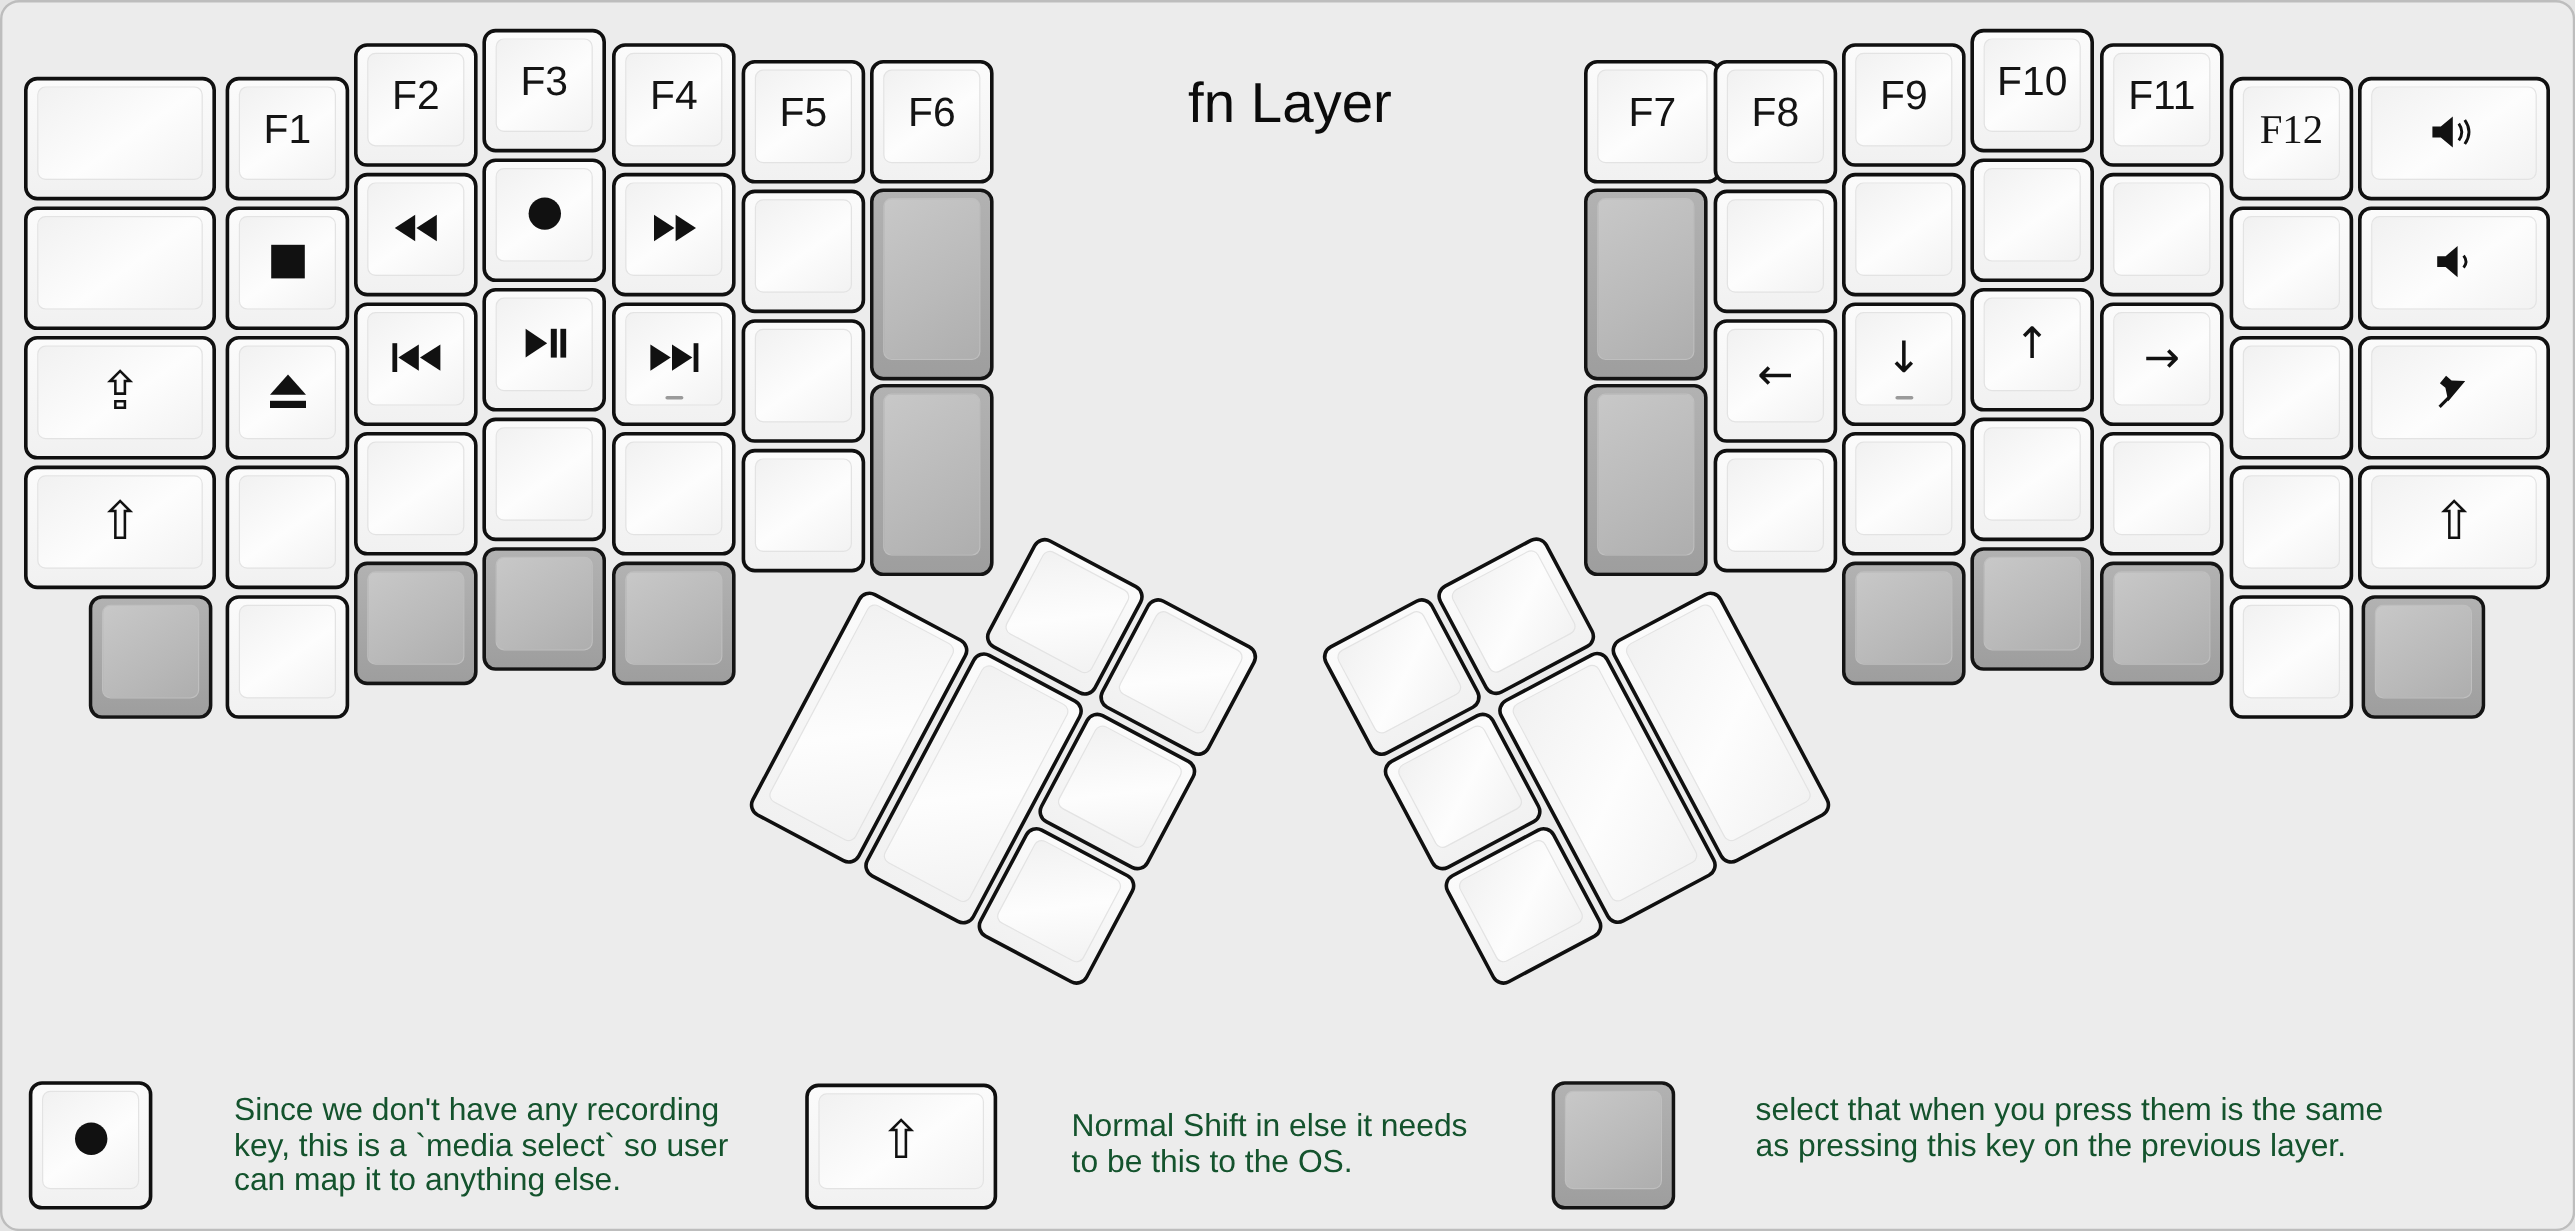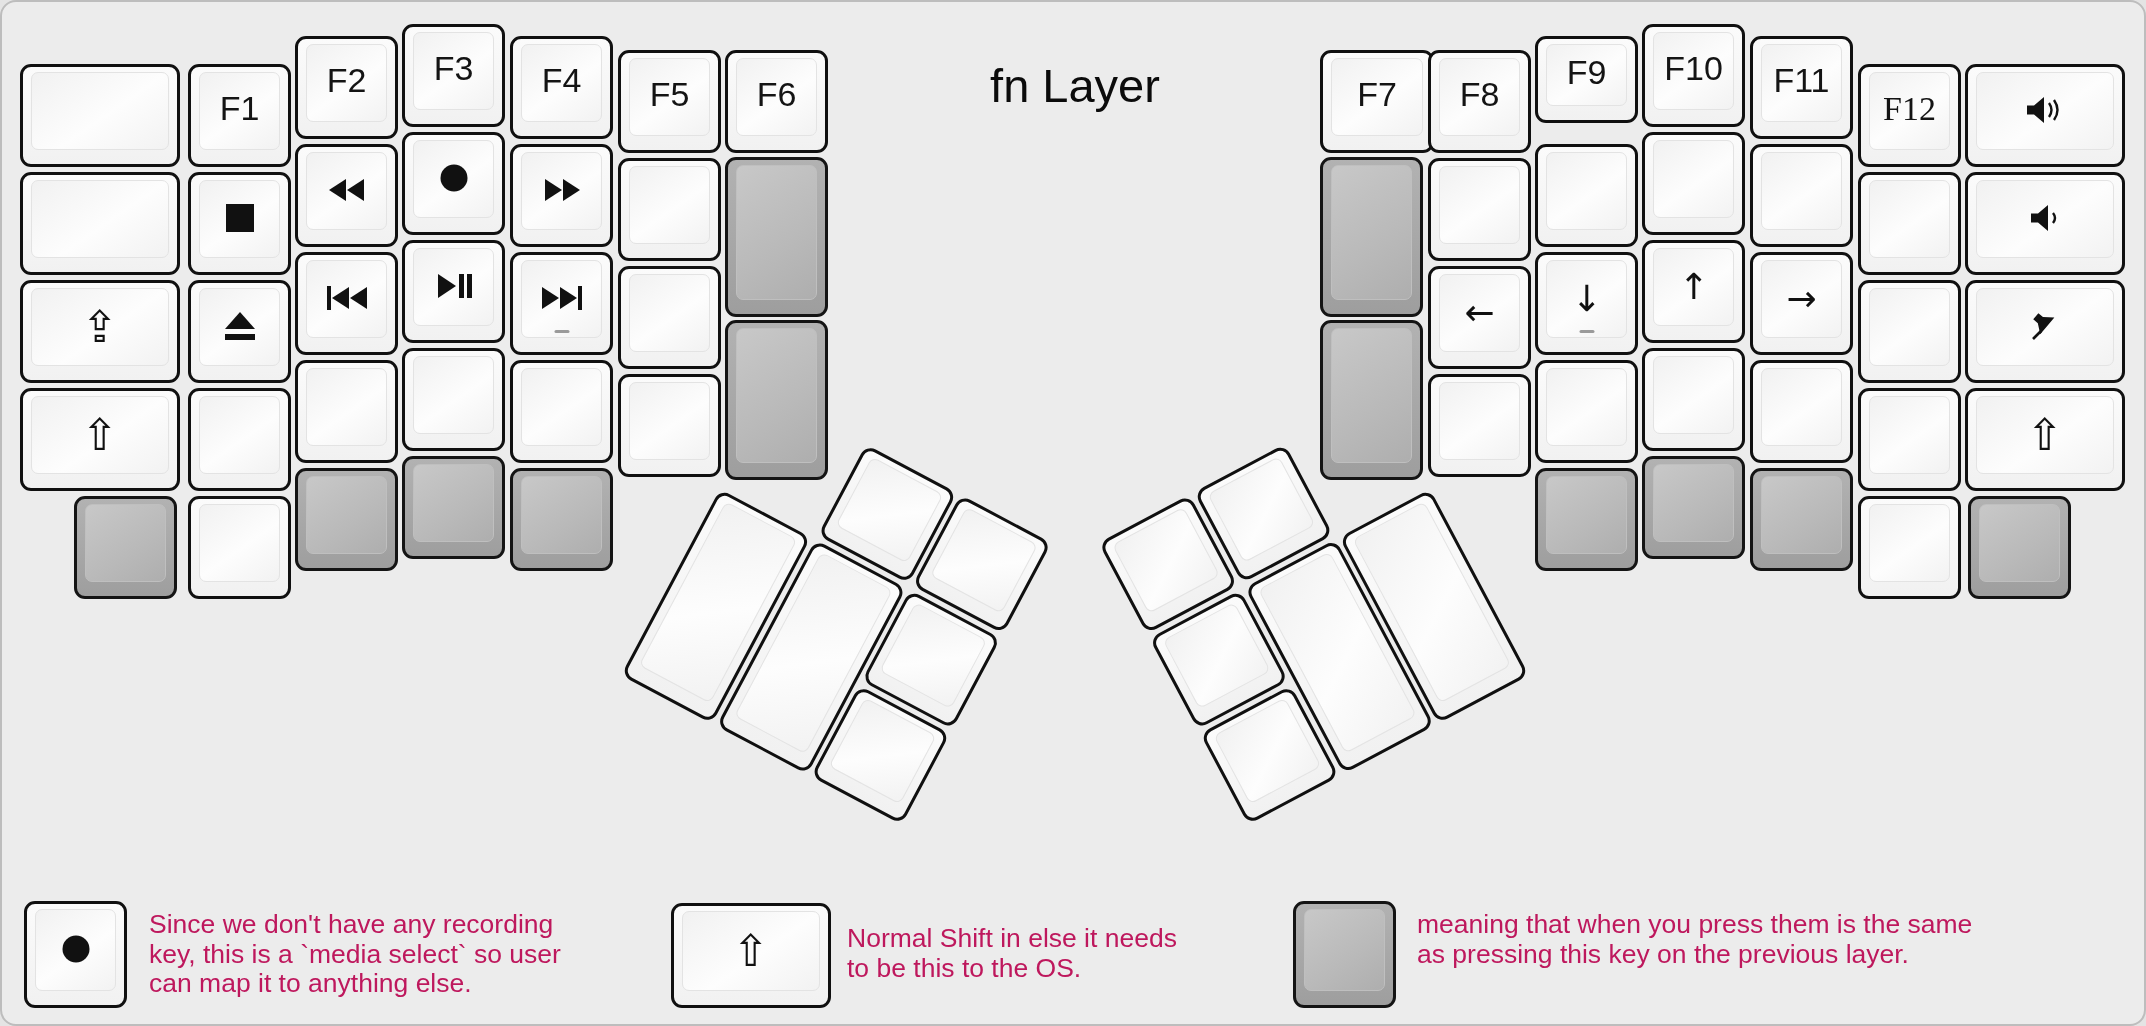--- a/index.html
+++ b/index.html
@@ -69,22 +69,23 @@
     transform:translateX(-50%);
     background:#9a9a9a;
     border-radius:2px;
   }
   .cluster{position:absolute;width:0;height:0;}
   
   .legend-text{
     position:absolute;
     font-size:26.5px;
     line-height:29.5px;
-    color:#be185d;
+    color:#14532d;
     white-space:nowrap;
+    margin-left:46px;
   }
 </style>
 </head>
 <body>
 
 <div class="stage">
   <div class="layer-title">fn Layer</div>
   <div id="keys-root">
       <div class="key" style="left: 18px; top: 62px; width: 160px; height: 103px;">
         <div class="cap"></div>
@@ -257,21 +258,21 @@
       <div class="key" style="left: 1426px; top: 156px; width: 103px; height: 103px;">
         <div class="cap"></div>
       </div>
       <div class="key" style="left: 1426px; top: 264px; width: 103px; height: 103px;">
         <div class="cap"></div>
         <span class="kglyph arrow">←</span>
       </div>
       <div class="key" style="left: 1426px; top: 372px; width: 103px; height: 103px;">
         <div class="cap"></div>
       </div>
-      <div class="key" style="left: 1533px; top: 34px; width: 103px; height: 87px;">
+      <div class="key" style="left: 1533px; top: 34px; width: 103px; height: 103px;">
         <div class="cap"></div>
         <span class="klabel">F9</span>
       </div>
       <div class="key" style="left: 1533px; top: 142px; width: 103px; height: 103px;">
         <div class="cap"></div>
       </div>
       <div class="key" style="left: 1533px; top: 250px; width: 103px; height: 103px;">
         <div class="cap"></div>
         <span class="kglyph arrow">↓</span>
         <div class="sub-dash"></div>
@@ -429,17 +430,17 @@
         <span class="kglyph big">⇧</span>
       </div>
       <div class="legend-text" style="left: 845px; top: 922px;">
         <div>Normal Shift in else it needs</div>
         <div>to be this to the OS.</div>
       </div>
       <div class="key gray" style="left: 1291px; top: 899px; width: 103px; height: 107px;">
         <div class="cap"></div>
       </div>
       <div class="legend-text" style="left: 1415px; top: 908px;">
-        <div>meaning that when you press them is the same</div>
+        <div>select that when you press them is the same</div>
         <div>as pressing this key on the previous layer.</div>
       </div>
     </div>
 </div>
 
 </body></html>

